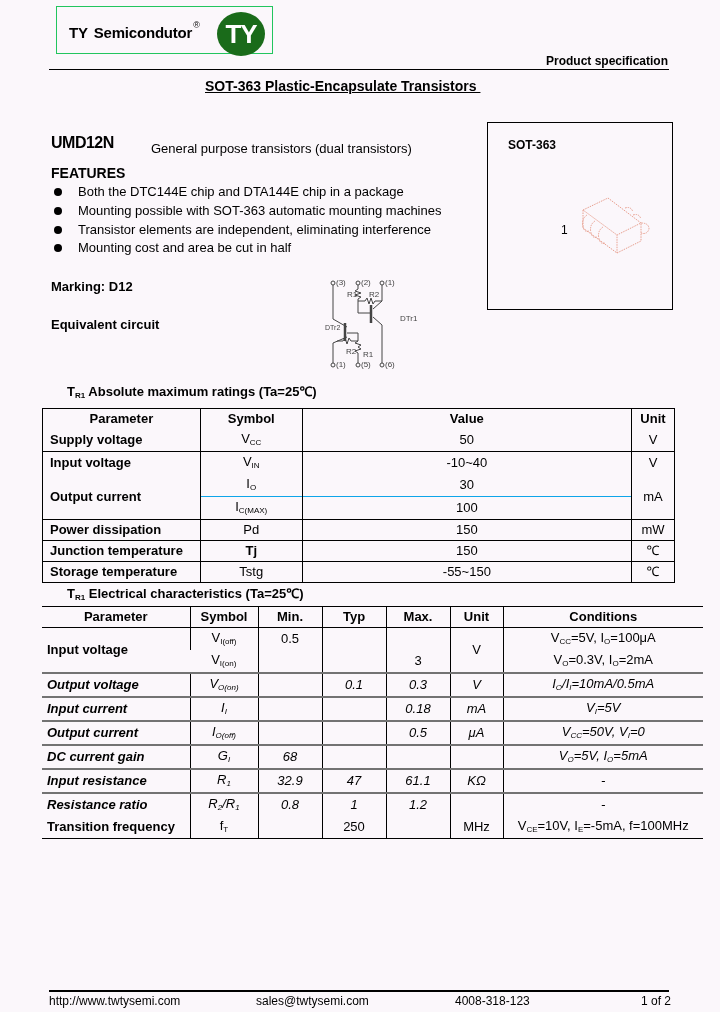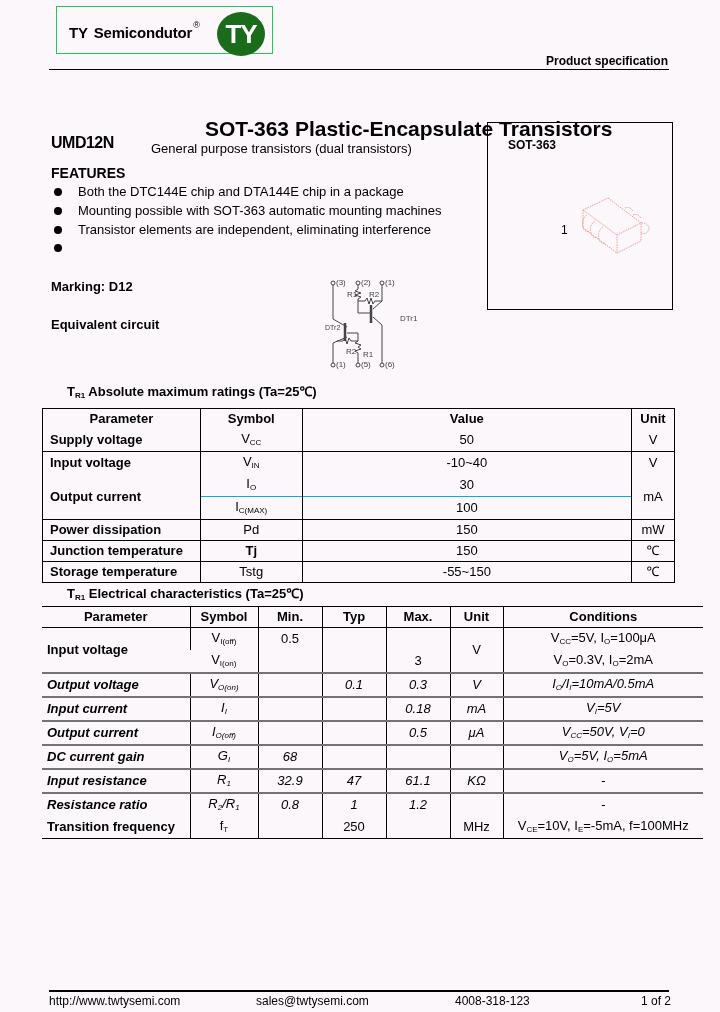--- a/index.html
+++ b/index.html
@@ -8,21 +8,21 @@
   .abs { position:absolute; }
   
   .logo-box { left:56px; top:6px; width:217px; height:48px; border:1px solid #22c55e; box-sizing:border-box; }
   .logo-text { left:12px; top:17px; font-weight:bold; font-size:15px; letter-spacing:-0.2px; white-space:nowrap; }
   .logo-text .ty { margin-right:6px; }
   .logo-reg { font-size:9px; vertical-align:top; position:relative; top:-4px; font-weight:normal; margin-left:1px; }
   .logo-circle { left:160px; top:5px; width:48px; height:44px; border-radius:50%; background:#1a6b1a;
                  color:#fff; font-weight:bold; font-size:26px; text-align:center; line-height:44px; letter-spacing:-1px; }
   .header-rule { left:49px; top:69px; width:620px; height:1px; background:#000; }
   .spec-label { right:52px; top:54px; font-size:12px; font-weight:bold; }
-  .title { left:205px; top:78px; font-size:21px; font-weight:bold; white-space:pre;margin-top:39px; }
+  .title { left:205px; top:78px; font-size:14px; font-weight:bold; text-decoration:underline; white-space:pre; }
   
   .part { left:51px; top:134px; font-size:16px; font-weight:bold; letter-spacing:-0.5px; }
   .part-desc { left:151px; top:141px; font-size:13px; }
   .features-h { left:51px; top:165px; font-size:14px; font-weight:bold; }
   .feat { left:51px; font-size:13px; white-space:nowrap; }
   .feat .dot { display:inline-block; width:8px; height:8px; border-radius:50%; background:#000; margin-right:16px; vertical-align:middle; position:relative; top:-1px; margin-left:3px; }
   .marking { left:51px; top:279px; font-size:13px; font-weight:bold; }
   .equiv { left:51px; top:317px; font-size:13px; font-weight:bold; }
   
   .pkg-box { left:487px; top:122px; width:186px; height:188px; border:1px solid #000; box-sizing:border-box; }
@@ -66,21 +66,21 @@
 <div class="abs spec-label">Product specification</div>
 <div class="abs header-rule"></div>
 <div class="abs title">SOT-363 Plastic-Encapsulate Transistors </div>
 
 <div class="abs part">UMD12N</div>
 <div class="abs part-desc">General purpose transistors (dual transistors)</div>
 <div class="abs features-h">FEATURES</div>
 <div class="abs feat" style="top:184px"><span class="dot"></span><span>Both the DTC144E chip and DTA144E chip in a package</span></div>
 <div class="abs feat" style="top:203px"><span class="dot"></span><span>Mounting possible with SOT-363 automatic mounting machines</span></div>
 <div class="abs feat" style="top:222px"><span class="dot"></span><span>Transistor elements are independent, eliminating interference</span></div>
-<div class="abs feat" style="top:240px"><span class="dot"></span></div>
+<div class="abs feat" style="top:240px"><span class="dot"></span><span>Mounting cost and area be cut in half</span></div>
 
 <div class="abs marking">Marking: D12</div>
 <div class="abs equiv">Equivalent circuit</div>
 
 <div class="abs pkg-box">
   <div class="abs pkg-title">SOT-363</div>
   <div class="abs pkg-pin1">1</div>
   <svg class="abs" style="left:85px;top:70px" width="80" height="70" viewBox="0 0 80 70">
     <g fill="none" stroke="#e8a090" stroke-width="1" stroke-dasharray="1.5 1">
       <path d="M10 17 L35 5 L68 30 L44 42 Z"></path>

